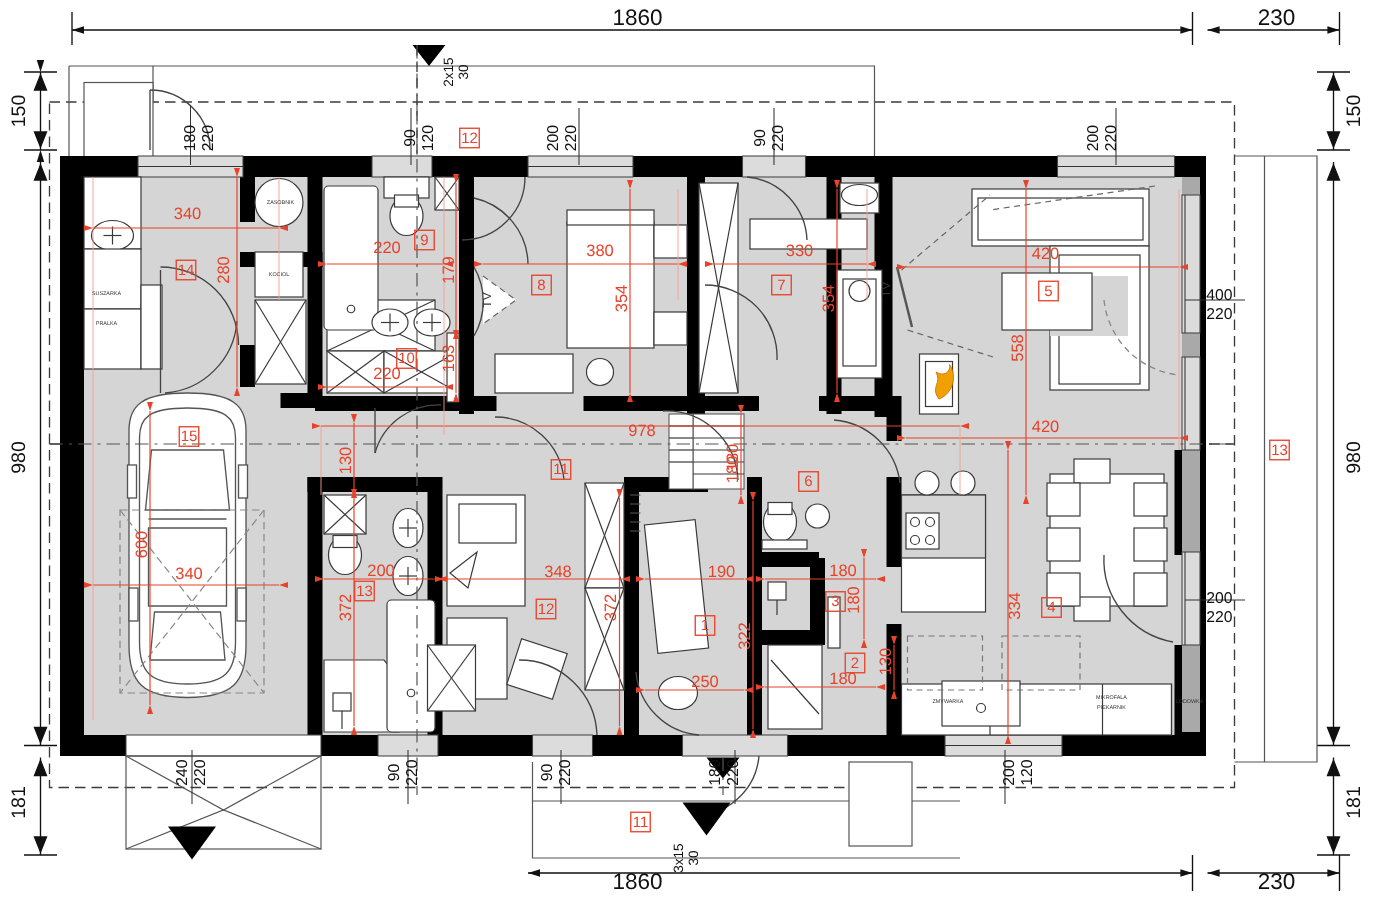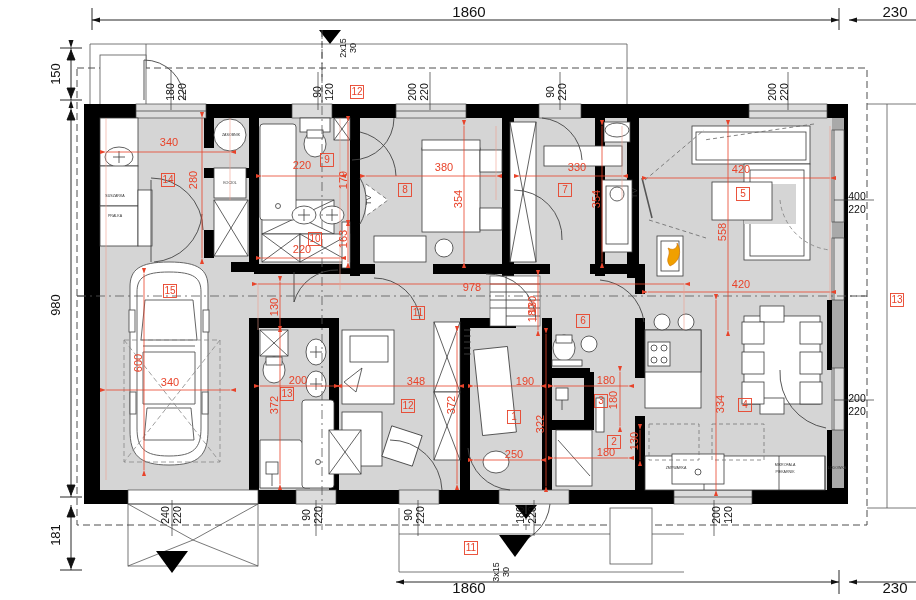--- a/index.html
+++ b/index.html
@@ -1,18 +1,18 @@
 <!DOCTYPE html>
 <html><head>
 <meta charset="utf-8">
 <style>
   html,body{margin:0;padding:0;background:#ffffff;}
   body{width:916px;height:600px;overflow:hidden;
        font-family:"Liberation Sans", sans-serif;}
-  #stage{position:relative;width:726px;height:600px;background:#fff;margin-left:44px;}
+  #stage{position:relative;width:726px;height:600px;background:#fff;}
   #svgroot{position:absolute;left:0;top:0;width:916px;height:600px;}
 </style>
 </head>
 <body>
 
 <div id="stage">
 <svg id="svgroot" viewBox="0 0 916 600" xmlns="http://www.w3.org/2000/svg">
 
   <defs>
     <pattern id="hatchDiag" width="6" height="6" patternTransform="rotate(45)" patternUnits="userSpaceOnUse">

